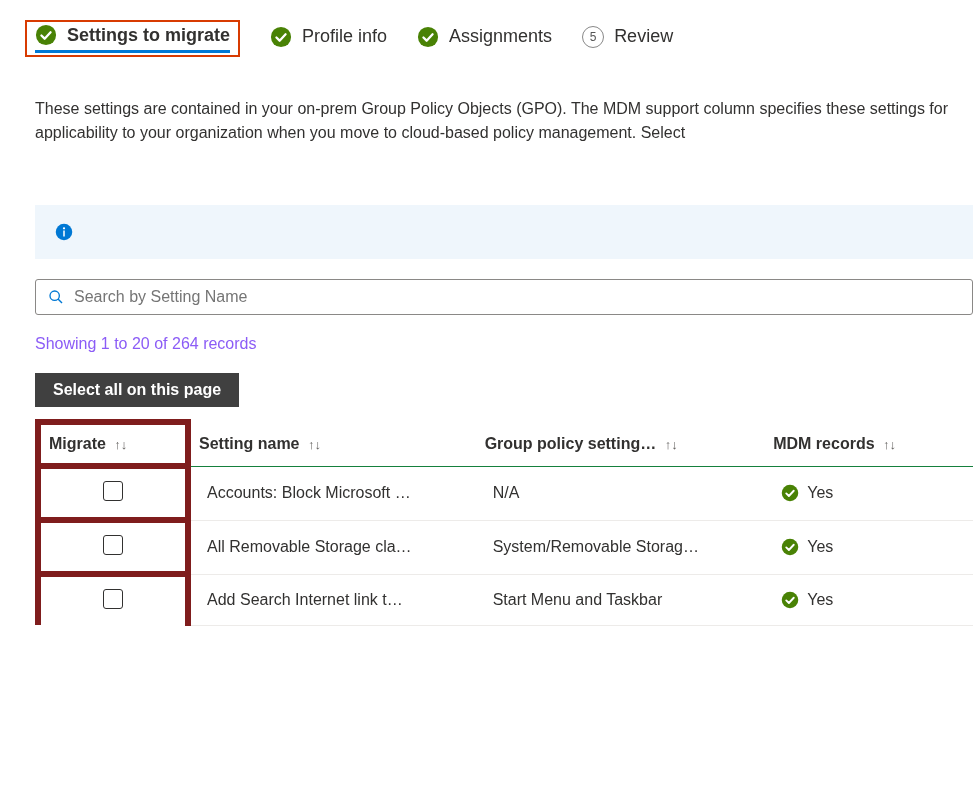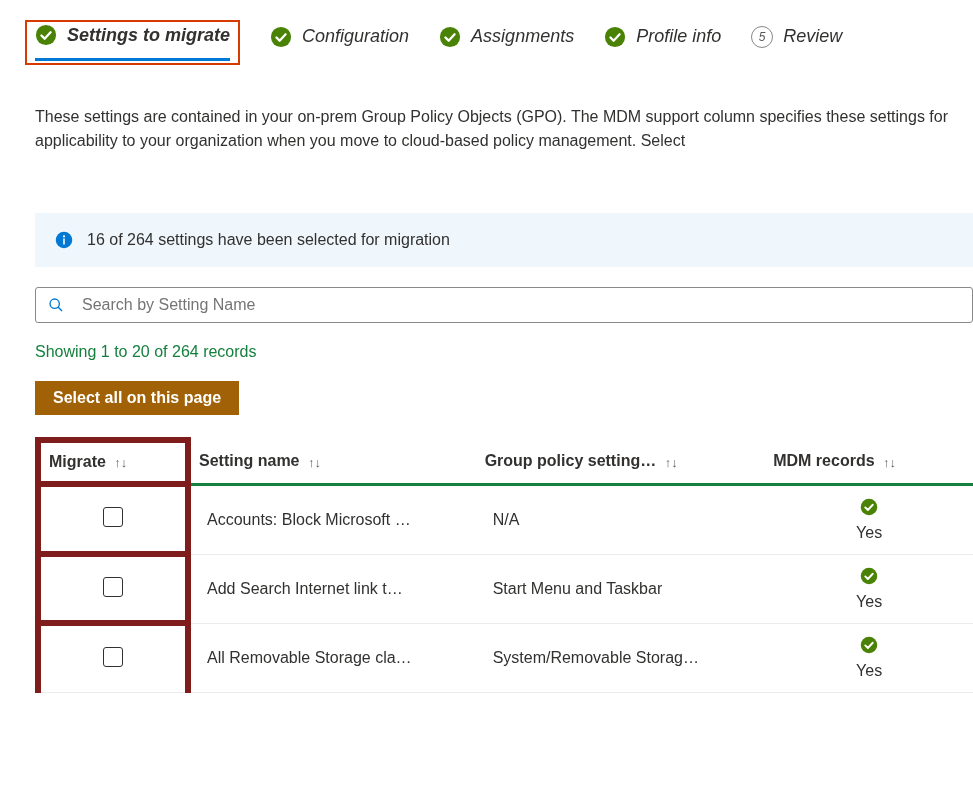--- a/index.html
+++ b/index.html
@@ -19,24 +19,23 @@
       display: flex;
       gap: 30px;
       padding: 20px 35px 10px 35px;
       align-items: center;
     }
     .tab {
       display: flex;
       align-items: center;
       gap: 10px;
       cursor: pointer;
-      padding-bottom: 12px;
+      padding-bottom: 4px;
       font-size: 18px;
       color: #323130;
-      font-style: italic;
     }
     .tab.active {
       border-bottom: 3px solid #0078d4;
       font-weight: 600;
     }
     .tab-icon-check {
       width: 22px;
       height: 22px;
       flex-shrink: 0;
     }
@@ -77,60 +76,60 @@
       height: 18px;
       flex-shrink: 0;
     }
     .search-box {
       margin: 10px 0 10px 35px;
       border: 1px solid #8a8886;
       border-radius: 3px;
       display: flex;
       align-items: center;
       padding: 8px 12px;
-      gap: 18px;
+      gap: 10px;
     }
     .search-box input {
       border: none;
       outline: none;
       font-size: 16px;
       flex: 1;
       color: #605e5c;
     }
     .search-icon {
       width: 16px;
       height: 16px;
       flex-shrink: 0;
     }
     .records-count {
       padding: 10px 35px;
       font-size: 16px;
-      color: #15803d;
+      color: #8b5cf6;
     }
     .select-all-btn {
-      margin: 10px 0 10px 35px;
-      background: #a16207;
+      margin: 10px 0 0 35px;
+      background: #404040;
       color: #fff;
       border: none;
       padding: 8px 18px;
       font-size: 16px;
       font-weight: 600;
       cursor: pointer;
     }
     .table {
       margin: 12px 0 0 35px;
       border-collapse: collapse;
       width: calc(100% - 35px);
     }
     .table th {
       text-align: left;
       font-weight: 600;
       font-size: 16px;
       padding: 10px 8px;
-      border-bottom: 3px solid #15803d;
+      border-bottom: 1px solid #15803d;
       white-space: nowrap;
     }
     .table td {
       padding: 12px 16px;
       border-bottom: 1px solid #edebe9;
       font-size: 16px;
       white-space: nowrap;
       overflow: hidden;
       text-overflow: ellipsis;
       max-width: 240px;
@@ -154,21 +153,20 @@
       border-color: #a19f9d;
       background: #f3f2f1;
     }
     .red-box-migrate {
       border: 6px solid #7f1d1d;
     }
     .mdm-cell {
       display: flex;
       align-items: center;
       gap: 8px;
-      flex-direction: column;
     }
     .status-icon {
       width: 18px;
       height: 18px;
       flex-shrink: 0;
     }
     .col-migrate { width: 130px; }
     .col-setting { width: 250px; }
     .col-gp { width: 250px; margin-left: 13px; }
     .col-mdm { width: 180px; }
@@ -184,61 +182,53 @@
   <span class="red-box-tabs">
     <div class="tab active">
       <svg class="tab-icon-check" viewBox="0 0 24 24">
         <circle cx="12" cy="12" r="11" fill="#498205"></circle>
         <path d="M7 12.5 L10.5 16 L17 9" stroke="#fff" stroke-width="2.5" fill="none" stroke-linecap="round" stroke-linejoin="round"></path>
       </svg>
       <span>Settings to migrate</span>
     </div>
   </span>
 
+
   <div class="tab">
     <svg class="tab-icon-check" viewBox="0 0 24 24">
       <circle cx="12" cy="12" r="11" fill="#498205"></circle>
       <path d="M7 12.5 L10.5 16 L17 9" stroke="#fff" stroke-width="2.5" fill="none" stroke-linecap="round" stroke-linejoin="round"></path>
     </svg>
-    <span>Configuration</span>
+    <span>Profile info</span>
   </div>
 
   <div class="tab">
     <svg class="tab-icon-check" viewBox="0 0 24 24">
       <circle cx="12" cy="12" r="11" fill="#498205"></circle>
       <path d="M7 12.5 L10.5 16 L17 9" stroke="#fff" stroke-width="2.5" fill="none" stroke-linecap="round" stroke-linejoin="round"></path>
     </svg>
     <span>Assignments</span>
   </div>
 
   <div class="tab">
-    <svg class="tab-icon-check" viewBox="0 0 24 24">
-      <circle cx="12" cy="12" r="11" fill="#498205"></circle>
-      <path d="M7 12.5 L10.5 16 L17 9" stroke="#fff" stroke-width="2.5" fill="none" stroke-linecap="round" stroke-linejoin="round"></path>
-    </svg>
-    <span>Profile info</span>
-  </div>
-
-  <div class="tab">
     <span class="tab-icon-number">5</span>
     <span>Review</span>
   </div>
 </div>
 
 
 <div class="description">These settings are contained in your on-prem Group Policy Objects (GPO). The MDM support column specifies these settings for applicability to your organization when you move to cloud-based policy management. Select</div>
 
 
 <div class="info-banner">
   <svg class="info-icon" viewBox="0 0 24 24">
     <circle cx="12" cy="12" r="11" fill="#0078d4"></circle>
     <rect x="11" y="10" width="2" height="8" fill="#fff"></rect>
     <circle cx="12" cy="7" r="1.5" fill="#fff"></circle>
   </svg>
-  <span>16 of 264 settings have been selected for migration</span>
 </div>
 
 
 <div class="search-box">
   <svg class="search-icon" viewBox="0 0 24 24">
     <circle cx="10" cy="10" r="7" stroke="#0078d4" stroke-width="2" fill="none"></circle>
     <line x1="15" y1="15" x2="21" y2="21" stroke="#0078d4" stroke-width="2"></line>
   </svg>
   <input type="text" placeholder="Search by Setting Name" style="">
 </div>
@@ -280,44 +270,44 @@
           <div class="mdm-cell">
             <svg class="status-icon" viewBox="0 0 24 24">
               <circle cx="12" cy="12" r="11" fill="#498205"></circle>
               <path d="M7 12.5 L10.5 16 L17 9" stroke="#fff" stroke-width="2.5" fill="none" stroke-linecap="round" stroke-linejoin="round"></path>
             </svg>
             <span>Yes</span>
           </div>
         </td>
       </tr>
       <tr>
+        <td class="cell-migrate red-box-migrate"><span class="checkbox"></span></td>
+        <td>All Removable Storage cla…</td>
+        <td>System/Removable Storag…</td>
+        <td>
+          <div class="mdm-cell">
+            <svg class="status-icon" viewBox="0 0 24 24">
+              <circle cx="12" cy="12" r="11" fill="#498205"></circle>
+              <path d="M7 12.5 L10.5 16 L17 9" stroke="#fff" stroke-width="2.5" fill="none" stroke-linecap="round" stroke-linejoin="round"></path>
+            </svg>
+            <span>Yes</span>
+          </div>
+        </td>
+      </tr>
+      <tr>
         <td class="cell-migrate red-box-migrate" style="border-bottom: none;"><span class="checkbox"></span></td>
         <td>Add Search Internet link t…</td>
         <td>Start Menu and Taskbar</td>
         <td>
           <div class="mdm-cell">
             <svg class="status-icon" viewBox="0 0 24 24">
               <circle cx="12" cy="12" r="11" fill="#498205"></circle>
               <path d="M7 12.5 L10.5 16 L17 9" stroke="#fff" stroke-width="2.5" fill="none" stroke-linecap="round" stroke-linejoin="round"></path>
             </svg>
             <span>Yes</span>
           </div>
         </td>
       </tr>
-      <tr>
-        <td class="cell-migrate red-box-migrate"><span class="checkbox"></span></td>
-        <td>All Removable Storage cla…</td>
-        <td>System/Removable Storag…</td>
-        <td>
-          <div class="mdm-cell">
-            <svg class="status-icon" viewBox="0 0 24 24">
-              <circle cx="12" cy="12" r="11" fill="#498205"></circle>
-              <path d="M7 12.5 L10.5 16 L17 9" stroke="#fff" stroke-width="2.5" fill="none" stroke-linecap="round" stroke-linejoin="round"></path>
-            </svg>
-            <span>Yes</span>
-          </div>
-        </td>
-      </tr>
     </tbody>
 </table>
 
 
 
 
 </body></html>

